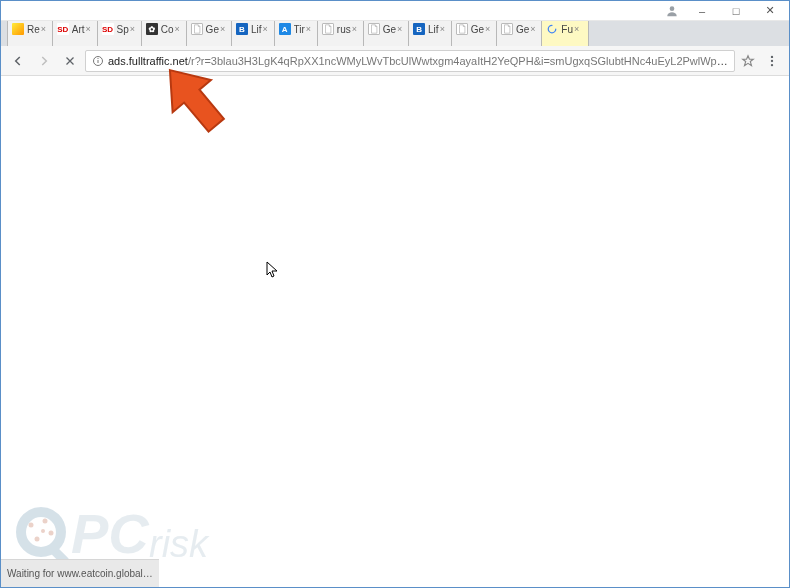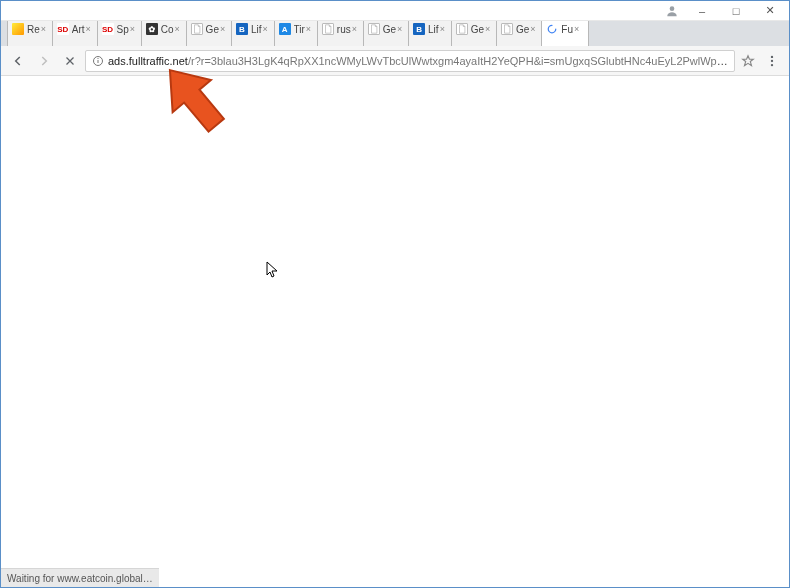--- a/index.html
+++ b/index.html
@@ -7,21 +7,21 @@
 
 .window { width: 100%; height: 100%; border: 1px solid #5a8fc8; background: #fff; display: flex; flex-direction: column; }
 
 .titlebar { height: 20px; background: #fff; display: flex; justify-content: flex-end; align-items: center; padding-right: 2px; border-bottom: 1px solid #e8e8e8; }
 .titlebar .spacer { flex: 1; }
 .titlebar .avatar { width: 26px; height: 20px; display: flex; align-items: center; justify-content: center; color: #888; }
 .titlebar .win-btn { width: 34px; height: 20px; display: flex; align-items: center; justify-content: center; color: #555; }
 
 .tabstrip { height: 25px; background: #dcdfe3; display: flex; align-items: flex-end; padding-left: 6px; overflow: hidden; }
 .tab { height: 22px; background: #f2f2f2; border: 1px solid #b8b8b8; border-bottom: none; border-radius: 3px 3px 0 0; margin-right: -4px; display: flex; align-items: center; padding: 17px 4px; min-width: 42px; max-width: 52px; font-size: 10px; color: #444; position: relative; }
-.tab.active { background: #ffffff; z-index: 2; }
+.tab.active { background: #fef9c3; z-index: 2; }
 .tab .favicon { width: 12px; height: 12px; margin-right: 3px; flex-shrink: 0; display: inline-flex; align-items: center; justify-content: center; font-size: 8px; font-weight: bold; border-radius: 1px; text-align: center; }
 .tab .tab-label { overflow: hidden; white-space: nowrap; text-overflow: clip; flex: 1; font-size: 10px; }
 .tab .tab-close { width: 10px; height: 10px; font-size: 9px; color: #888; margin-left: 1px; flex-shrink: 0; }
 
 .toolbar { height: 30px; background: #f6f6f6; border-bottom: 1px solid #dcdcdc; display: flex; align-items: center; padding: 0 6px; gap: 4px; }
 .nav-btn { width: 22px; height: 22px; display: flex; align-items: center; justify-content: center; color: #5f6368; border-radius: 11px; }
 .nav-btn.disabled { color: #bfbfbf; }
 .omnibox { flex: 1; height: 22px; background: #fff; border: 1px solid #d0d0d0; border-radius: 2px; display: flex; align-items: center; padding: 0 6px; font-size: 11px; color: #333; overflow: hidden; }
 .omnibox .secure { color: #777; margin-right: 4px; display: flex; align-items: center; }
 .omnibox .urltext { flex: 1; white-space: nowrap; overflow: hidden; text-overflow: ellipsis; }
@@ -32,21 +32,21 @@
 
 .content { flex: 1; background: #fff; position: relative; }
 
 .arrow { position: absolute; left: 150px; top: 55px; z-index: 30; pointer-events: none; }
 
 .cursor { position: absolute; left: 265px; top: 185px; z-index: 29; }
 
 .watermark { position: absolute; left: 10px; bottom: 12px; opacity: 0.25; display: flex; align-items: center; }
 .watermark svg { }
 
-.statusbar { position: absolute; left: 1px; bottom: 1px; height: 19px; background: #e9e9e9; border-top: 1px solid #d6d6d6; padding: 0 6px; font-size: 10px; color: #555; display: flex; align-items: center; max-width: 220px; white-space: nowrap; overflow: hidden; z-index: 20; }
+.statusbar { position: absolute; left: 1px; bottom: 1px; height: 28px; background: #e9e9e9; border-top: 1px solid #d6d6d6; padding: 0 6px; font-size: 10px; color: #555; display: flex; align-items: center; max-width: 220px; white-space: nowrap; overflow: hidden; z-index: 20; }
 
 
 .fav-re { background: linear-gradient(135deg,#ffeb3b,#ff9800); color:#7a4; }
 .fav-sd { background:#fff; color:#d00; }
 .fav-cl { background:#333; color:#fff; border-radius:50%; }
 .fav-doc { border:1px solid #bbb; background:#fff; }
 .fav-b { background:#1565c0; color:#fff; }
 .fav-a { background:#1e88e5; color:#fff; }
 .fav-spin { }
 </style>
@@ -214,20 +214,35 @@
   </div>
 
   <div class="content">
 
     <div class="cursor">
       <svg width="14" height="18" viewBox="0 0 14 18">
           <path d="M1 1l0 13 3-3 2 5 2-1-2-5 5 0z" fill="#fff" stroke="#000" stroke-width="1"></path>
         </svg>
     </div>
 
+    <div class="watermark">
+      <svg width="260" height="90" viewBox="0 0 260 90">
+        <g opacity="1">
+          <circle cx="30" cy="47" r="20" fill="none" stroke="#5c8aa8" stroke-width="10"></circle>
+          <rect x="42" y="58" width="24" height="9" rx="3" fill="#5c8aa8" transform="rotate(45 42 58)"></rect>
+          <circle cx="20" cy="40" r="2.5" fill="#b34f2e"></circle>
+          <circle cx="34" cy="36" r="2.5" fill="#b34f2e"></circle>
+          <circle cx="40" cy="48" r="2.5" fill="#b34f2e"></circle>
+          <circle cx="26" cy="54" r="2.5" fill="#b34f2e"></circle>
+          <circle cx="32" cy="46" r="2" fill="#b34f2e"></circle>
+          <text x="60" y="68" font-family="Arial" font-size="56" font-style="italic" font-weight="bold" fill="#9eb6c6">PC</text>
+          <text x="138" y="72" font-family="Arial" font-size="38" font-style="italic" fill="#9eb6c6">risk</text>
+        </g>
+      </svg>
+    </div>
 
   </div>
 
   <div class="statusbar">
     <span>Waiting for www.eatcoin.global…</span>
   </div>
 
 </div>
 
 <div class="arrow">

